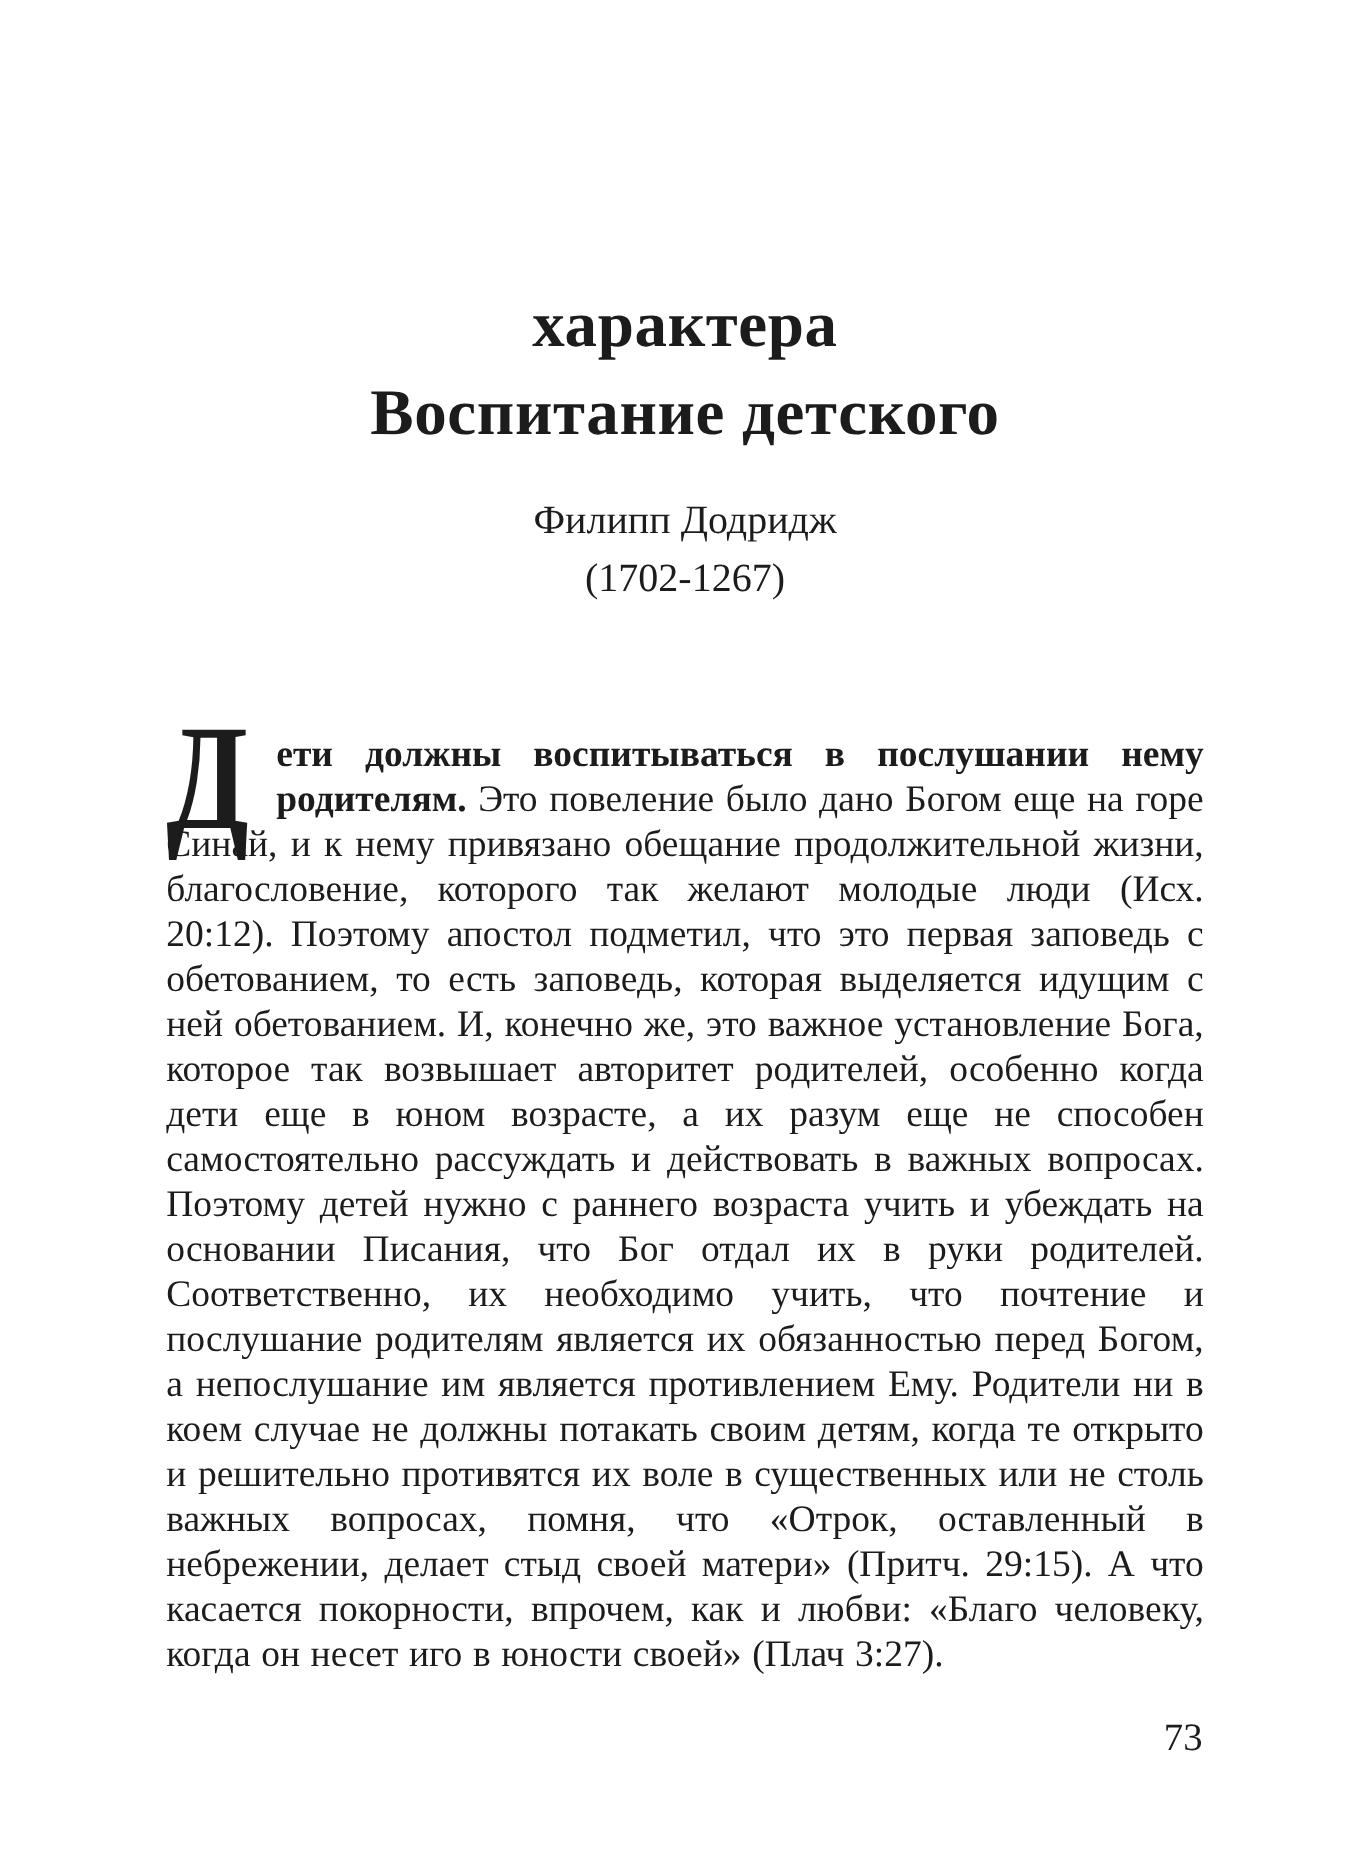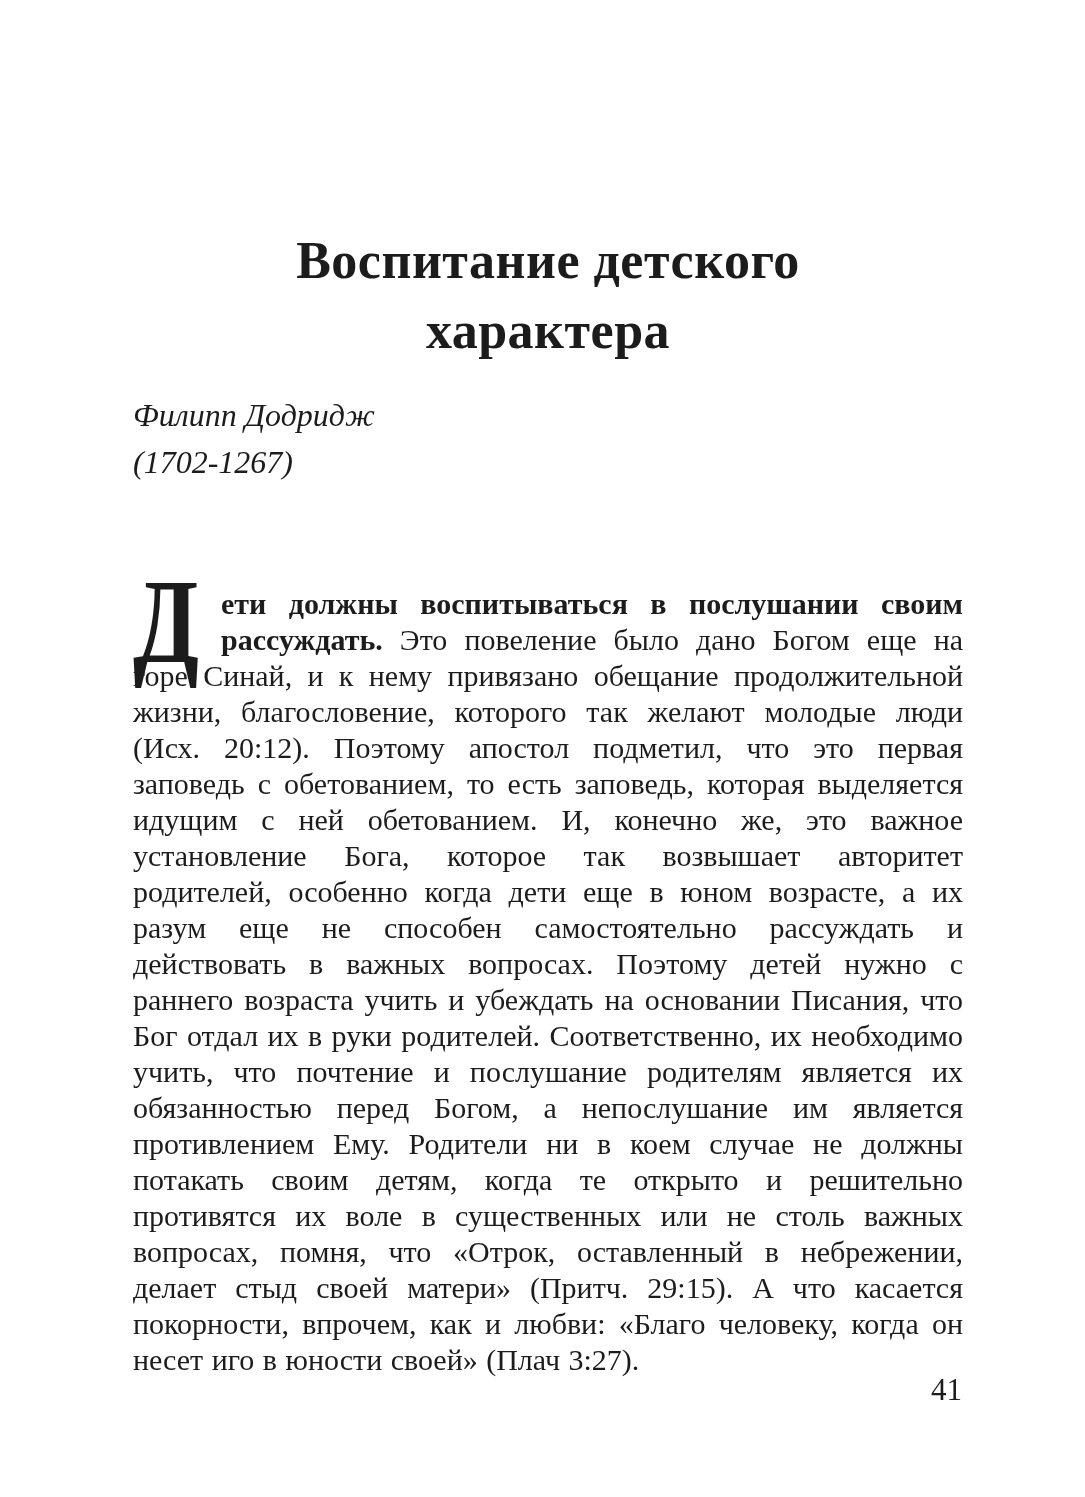--- a/index.html
+++ b/index.html
@@ -29,24 +29,24 @@
     line-height: 70px;
     font-weight: 700;
     text-align: center;
     letter-spacing: 0.5px;
   }
   .title .title-line {
     display: block;
   }
   .author-block {
     margin-top: 26px;
+    text-align: center;
     font-size: 32px;
     line-height: 47px;
     font-weight: 400;
-    font-style: italic;
   }
   .author-block span {
     display: block;
   }
   .body-paragraph {
     margin: 100px 0 0 0;
     font-size: 30px;
     line-height: 36px;
     text-align: justify;
     word-spacing: 1px;
@@ -76,31 +76,31 @@
     line-height: 36px;
   }
 </style>
 </head>
 <body>
 
 <div class="page">
   <div class="content">
 
     <h1 class="title">
+      <span class="title-line">характера</span>
       <span class="title-line">Воспитание детского</span>
-      <span class="title-line">характера</span>
     </h1>
 
     <div class="author-block">
       <span>Филипп Додридж</span>
       <span>(1702-1267)</span>
     </div>
 
     <p class="body-paragraph">
       <span class="dropcap">Д</span>
-      <span class="lead-bold">ети должны воспитываться в послушании своим рассуждать.</span>
+      <span class="lead-bold">ети должны воспитываться в послушании нему родителям.</span>
       <span>Это повеление было дано Богом еще на горе Синай, и к нему привязано обещание продолжительной жизни, благословение, которого так желают молодые люди (Исх. 20:12). Поэтому апостол подметил, что это первая заповедь с обетованием, то есть заповедь, которая выделяется идущим с ней обетованием. И, конечно же, это важное установление Бога, которое так возвышает авторитет родителей, особенно когда дети еще в юном возрасте, а их разум еще не способен самостоятельно рассуждать и действовать в важных вопросах. Поэтому детей нужно с раннего возраста учить и убеждать на основании Писания, что Бог отдал их в руки родителей. Соответственно, их необходимо учить, что почтение и послушание родителям является их обязанностью перед Богом, а непослушание им является противлением Ему. Родители ни в коем случае не должны потакать своим детям, когда те открыто и решительно противятся их воле в существенных или не столь важных вопросах, помня, что «Отрок, оставленный в небрежении, делает стыд своей матери» (Притч. 29:15). А что касается покорности, впрочем, как и любви: «Благо человеку, когда он несет иго в юности своей» (Плач 3:27).</span>
     </p>
 
   </div>
 
-  <div class="page-number">41</div>
+  <div class="page-number">73</div>
 </div>
 
 </body></html>

